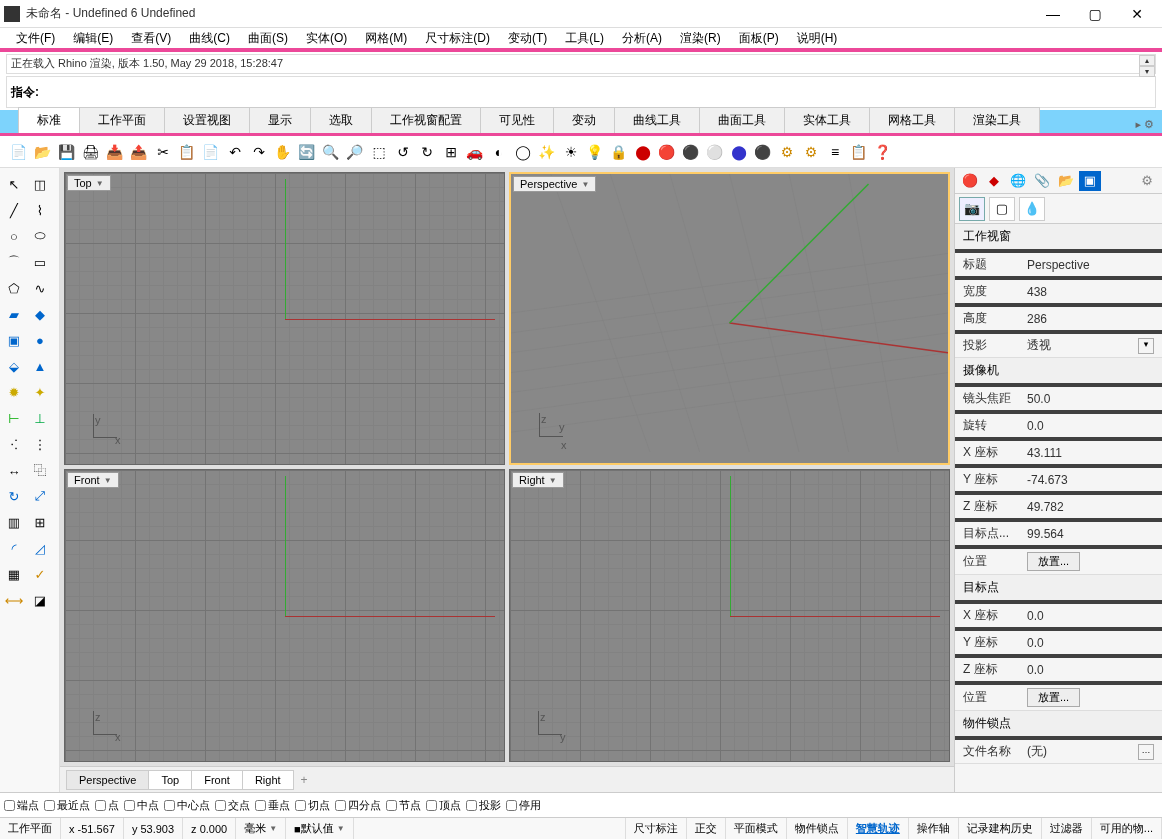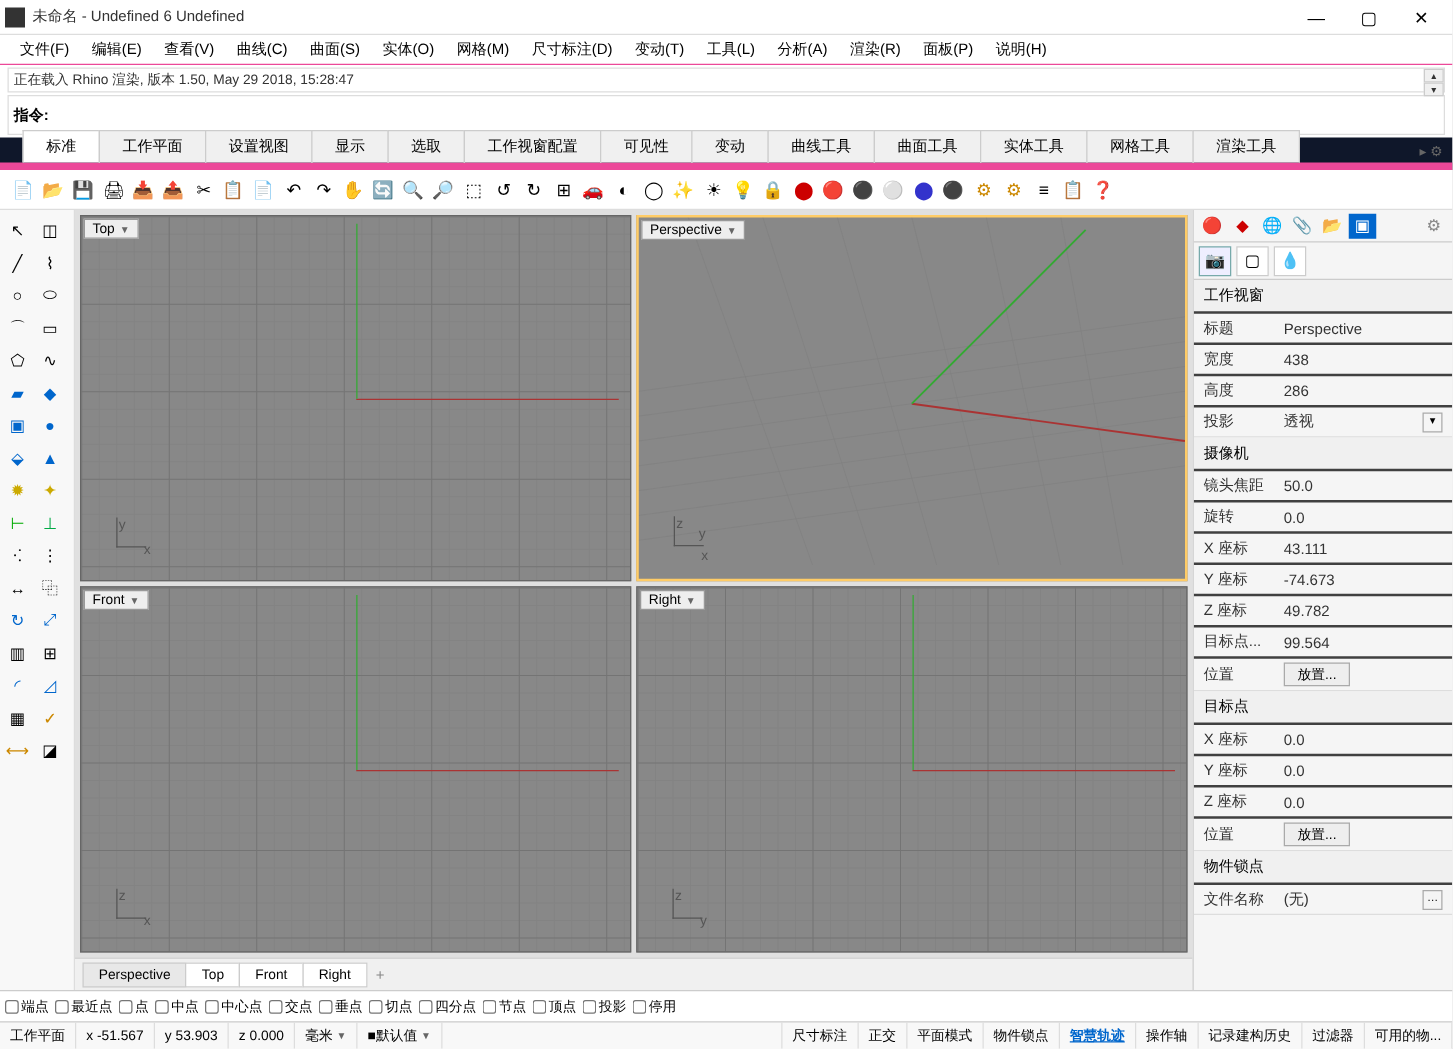--- a/index.html
+++ b/index.html
@@ -1,28 +1,28 @@
 <!DOCTYPE html>
 <html><head>
 <meta charset="utf-8">
 <style>
 * { box-sizing: border-box; margin: 0; padding: 0; }
 body { font-family: "Microsoft YaHei", sans-serif; font-size: 12px; color: #000; background: #fff; width: 1162px; height: 839px; overflow: hidden; display: flex; flex-direction: column; }
 .titlebar { height: 28px; background: #fff; border-bottom: 1px solid #ddd; display: flex; align-items: center; padding: 0 4px; }
 .titlebar .icon { width: 16px; height: 16px; background: #333; margin-right: 6px; }
 .titlebar .title { flex: 1; font-size: 12px; color: #333; }
 .titlebar .winbtn { width: 42px; height: 28px; display: flex; align-items: center; justify-content: center; color: #000; font-size: 14px; }
-.menubar { height: 24px; display: flex; align-items: center; padding: 0 8px; gap: 2px; border-bottom: 1px solid #ec4899; }
+.menubar { height: 24px; display: flex; align-items: center; padding: 0 8px; gap: 2px; border-bottom: 4px solid #ec4899; }
 .menubar .item { padding: 2px 8px; cursor: default; }
 .cmdlog { height: 20px; border: 1px solid #ddd; margin: 2px 6px 0 6px; padding: 1px 4px; font-size: 11px; color: #333; position: relative; }
 .cmdlog .scroll { position: absolute; right: 0; top: 0; width: 16px; height: 100%; display: flex; flex-direction: column; }
 .cmdlog .scroll div { flex:1; font-size:8px; text-align:center; background:#f0f0f0; border:1px solid #ccc; }
 .cmdline { height: 32px; border: 1px solid #ddd; margin: 2px 6px; display: flex; align-items: center; }
 .cmdline .lbl { padding: 0 4px; font-weight: bold; }
-.tabs { height: 26px; display: flex; align-items: flex-end; padding-left: 18px; background: #0f172a; border-bottom: 6px solid #ec4899; }
+.tabs { height: 26px; display: flex; align-items: flex-end; padding-left: 18px; background: #7dd3fc; border-bottom: 3px solid #ec4899; }
 .tabs .tab { padding: 4px 18px; border: 1px solid #ccc; border-bottom: none; background: #f0f0f0; font-size: 12px; margin-right: -1px; }
 .tabs .tab.active { background: #fff; }
 .tabs .extras { margin-left: auto; padding: 2px 8px; color: #666; font-size: 11px; }
 .toolbar { height: 32px; display: flex; align-items: center; padding: 2px 8px; gap: 2px; border-bottom: 1px solid #ddd; }
 .tbtn { width: 22px; height: 22px; display: flex; align-items: center; justify-content: center; font-size: 14px; border: 1px solid transparent; }
 .main { flex: 1; display: flex; overflow: hidden; }
 .lefttool { width: 60px; background: #f8f8f8; border-right: 1px solid #ddd; display: flex; flex-wrap: wrap; align-content: flex-start; padding: 4px 2px; gap: 2px; }
 .lefttool .lt { width: 24px; height: 24px; border: 1px solid transparent; display: flex; align-items: center; justify-content: center; font-size: 13px; }
 .views { flex: 1; display: flex; flex-direction: column; background: #e0e0e0; }
 .viewgrid { flex: 1; display: grid; grid-template-columns: 1fr 1fr; grid-template-rows: 1fr 1fr; gap: 4px; padding: 4px; }
@@ -44,21 +44,21 @@
 .rightpanel { width: 208px; background: #f5f5f5; border-left: 1px solid #ccc; display: flex; flex-direction: column; overflow: hidden; }
 .rp-tabs { height: 26px; display: flex; align-items: center; padding: 2px 4px; gap: 2px; border-bottom: 1px solid #ccc; }
 .rp-tabs .rt { width: 22px; height: 20px; border: 1px solid transparent; display: flex; align-items: center; justify-content: center; font-size: 13px; }
 .rp-tabs .gear { margin-left: auto; color: #888; }
 .rp-sub { height: 30px; display: flex; align-items: center; padding: 2px 4px; gap: 4px; border-bottom: 1px solid #ccc; }
 .rp-sub .sb { width: 26px; height: 24px; border: 1px solid #ccc; background: #fff; display: flex; align-items: center; justify-content: center; font-size: 13px; }
 .rp-sub .sb.active { border-color: #7aa; background: #eef; }
 .rp-scroll { flex: 1; overflow-y: auto; position: relative; }
 .rp-sec { border-bottom: 1px solid #ddd; }
 .rp-head { padding: 4px 8px; font-size: 12px; background: #f0f0f0; }
-.rp-row { display: flex; padding: 3px 8px; font-size: 12px; border-top: 2px solid #404040; align-items: center; }
+.rp-row { display: flex; padding: 3px 8px; font-size: 12px; border-top: 4px solid #404040; align-items: center; }
 .rp-row .k { flex: 0 0 64px; color: #333; }
 .rp-row .v { flex: 1; color: #333; }
 .rp-row .btn { border: 1px solid #aaa; background: #eee; padding: 1px 10px; font-size: 11px; }
 .rp-row .dd { border: 1px solid #aaa; width: 16px; height: 16px; font-size: 9px; text-align: center; margin-left: 4px; }
 .osnap { height: 22px; display: flex; align-items: center; padding: 12px 4px; border-top: 1px solid #ccc; font-size: 11px; gap: 1px; }
 .osnap label { display: flex; align-items: center; gap: 2px; margin-right: 4px; }
 .osnap input { width: 11px; height: 11px; }
 .status { height: 22px; display: flex; align-items: center; border-top: 1px solid #ccc; font-size: 11px; background: #f8f8f8; }
 .status .cell { padding: 0 8px; border-right: 1px solid #ddd; height: 100%; display: flex; align-items: center; }
 .status .dd { font-size: 8px; margin-left: 3px; color: #666; }

